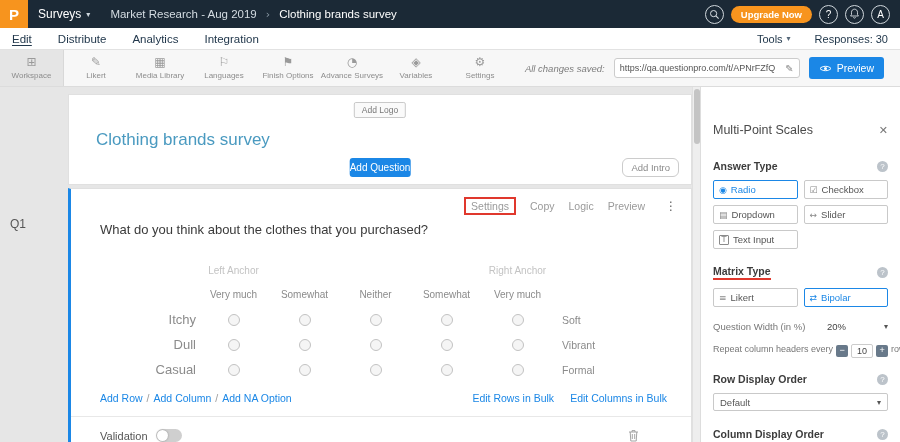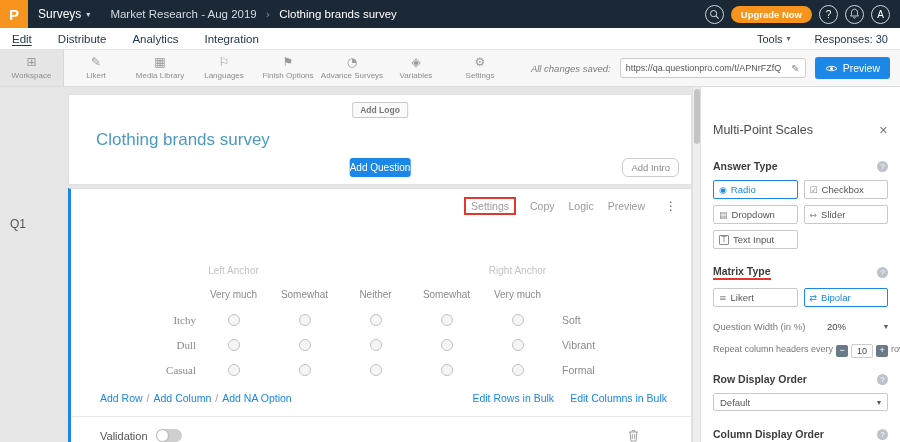--- a/index.html
+++ b/index.html
@@ -28,48 +28,48 @@
   .menu-right{margin-left:auto;display:flex;gap:24px;align-items:center;font-size:11px;}
   .tools{display:flex;align-items:center;gap:4px;cursor:pointer;}
   .tools .caret{color:#50master6074;}
 
   
   .toolbar{position:absolute;top:50px;left:0;width:900px;height:37px;background:#f7f7f7;border-bottom:1px solid #dcdcdc;display:flex;align-items:stretch;}
   .tool{width:64px;display:flex;flex-direction:column;align-items:center;justify-content:center;gap:2px;color:#8d8d8d;cursor:pointer;}
   .tool .t-icon{font-size:12px;line-height:13px;color:#9a9a9a;}
   .tool .t-label{font-size:8px;white-space:nowrap;}
   .tool.active{background:#e5e5e5;border-right:1px solid #d8d8d8;}
-  .toolbar-right{margin-left:auto;display:flex;align-items:center;gap:9px;padding-right:10px;}
+  .toolbar-right{margin-left:auto;display:flex;align-items:center;gap:9px;padding-right:16px;}
   .saved{font-size:9.5px;font-style:italic;color:#7d7d7d;white-space:nowrap;}
   .urlbox{width:186px;height:20px;background:#fff;border:1px solid #ccc;border-radius:3px;display:flex;align-items:center;padding:0 5px;font-size:9px;color:#555;cursor:text;}
   .urlbox .url{flex:1;white-space:nowrap;overflow:hidden;}
   .urlbox .pencil{color:#888;font-size:10px;cursor:pointer;}
   .preview-btn{height:22px;background:#1b87e6;color:#fff;border-radius:3px;display:flex;align-items:center;gap:5px;padding:0 10px;font-size:10.5px;cursor:pointer;}
 
   
   .canvas{position:absolute;top:87px;left:0;width:692px;height:355px;overflow:hidden;background:#e6e6e6;}
   .q-label{position:absolute;left:10px;top:130px;font-size:12px;color:#555;}
 
   .survey-card{position:absolute;left:68px;top:7px;width:624px;height:91px;background:#fff;border:1px solid #e0e0e0;}
-  .add-logo{position:absolute;top:7px;left:50%;transform:translateX(-50%);border:1px solid #c9c9c9;background:#fafafa;color:#777;font-size:8.5px;padding:2px 7px;border-radius:2px;cursor:pointer;white-space:nowrap;font-weight:bold;}
+  .add-logo{position:absolute;top:7px;left:50%;transform:translateX(-50%);border:1px solid #c9c9c9;background:#fafafa;color:#777;font-size:8.5px;padding:2px 7px;border-radius:2px;cursor:pointer;white-space:nowrap;}
   .survey-title{position:absolute;left:27px;top:35px;font-size:17px;color:#4a9ac0;cursor:pointer;}
   .add-question{position:absolute;bottom:7px;left:50%;transform:translateX(-50%);background:#1b87e6;color:#fff;font-size:10px;padding:4px 0;border-radius:3px;cursor:pointer;white-space:nowrap;}
   .add-intro{position:absolute;bottom:7px;right:12px;border:1px solid #ccc;background:#fff;color:#8a8a8a;font-size:9.5px;padding:3px 8px;border-radius:6px;cursor:pointer;white-space:nowrap;}
 
   .question-card{position:absolute;left:68px;top:101px;width:624px;height:420px;background:#fff;border:1px solid #e0e0e0;border-left:3px solid #1b87e6;}
   .actions{position:absolute;top:8px;right:14px;display:flex;align-items:center;gap:14px;font-size:10.5px;color:#9a9a9a;}
   .action{cursor:pointer;}
   .action-settings{border:2px solid #e0382d;padding:1px 5px;}
   .kebab{color:#666;font-size:12px;margin-left:6px;cursor:pointer;}
   .q-text{position:absolute;left:29px;top:33px;font-size:13px;color:#3a3a3a;}
 
   .matrix{position:absolute;left:0;top:70px;width:624px;display:grid;grid-template-columns:127px 71px 71px 71px 71px 71px auto;}
   .m-anchor{height:22px;display:flex;align-items:center;justify-content:center;font-size:10px;color:#c3c3c3;white-space:nowrap;}
   .m-colhead{height:26px;display:flex;align-items:center;justify-content:center;font-size:10px;color:#8b8b8b;white-space:nowrap;}
-  .m-left{height:25px;display:flex;align-items:center;justify-content:flex-end;padding-right:2px;font-size:11px;color:#8b8b8b;font-family:Liberation Serif, serif;}
+  .m-left{height:25px;display:flex;align-items:center;justify-content:flex-end;padding-right:2px;font-size:13px;color:#8b8b8b;}
   .m-right{height:25px;display:flex;align-items:center;padding-left:9px;font-size:10.5px;color:#8b8b8b;}
   .m-cell{height:25px;display:flex;align-items:center;justify-content:center;}
   .radio{width:12px;height:12px;border:1px solid #c2c2c2;border-radius:50%;background:#f5f5f5;cursor:pointer;}
 
   .row-links{position:absolute;left:29px;top:203px;font-size:10.5px;color:#9b9b9b;display:flex;gap:4px;align-items:center;}
   .lnk{color:#1b87e6;cursor:pointer;white-space:nowrap;}
   .bulk-links{position:absolute;right:24px;top:203px;font-size:10.5px;display:flex;gap:16px;align-items:center;}
   .q-divider{position:absolute;left:0;top:227px;width:100%;border-top:1px solid #e8e8e8;}
   .validation-row{position:absolute;left:0;top:232px;width:100%;display:flex;align-items:center;padding:8px 16px 8px 29px;}
   .validation-label{font-size:11px;color:#555;}
@@ -217,20 +217,21 @@
 
   <div class="question-card">
     <div class="actions">
       <span class="action action-settings">Settings</span>
       <span class="action">Copy</span>
       <span class="action">Logic</span>
       <span class="action">Preview</span>
       <span class="kebab icon-glyph">⋮</span>
     </div>
 
+    <div class="q-text">What do you think about the clothes that you purchased?</div>
 
     <div class="matrix">
 
       <div class="m-anchor"></div>
       <div class="m-anchor">Left Anchor</div>
       <div class="m-anchor"></div>
         <div class="m-anchor"></div>
         <div class="m-anchor"></div>
       <div class="m-anchor">Right Anchor</div>
       <div class="m-anchor"></div>

